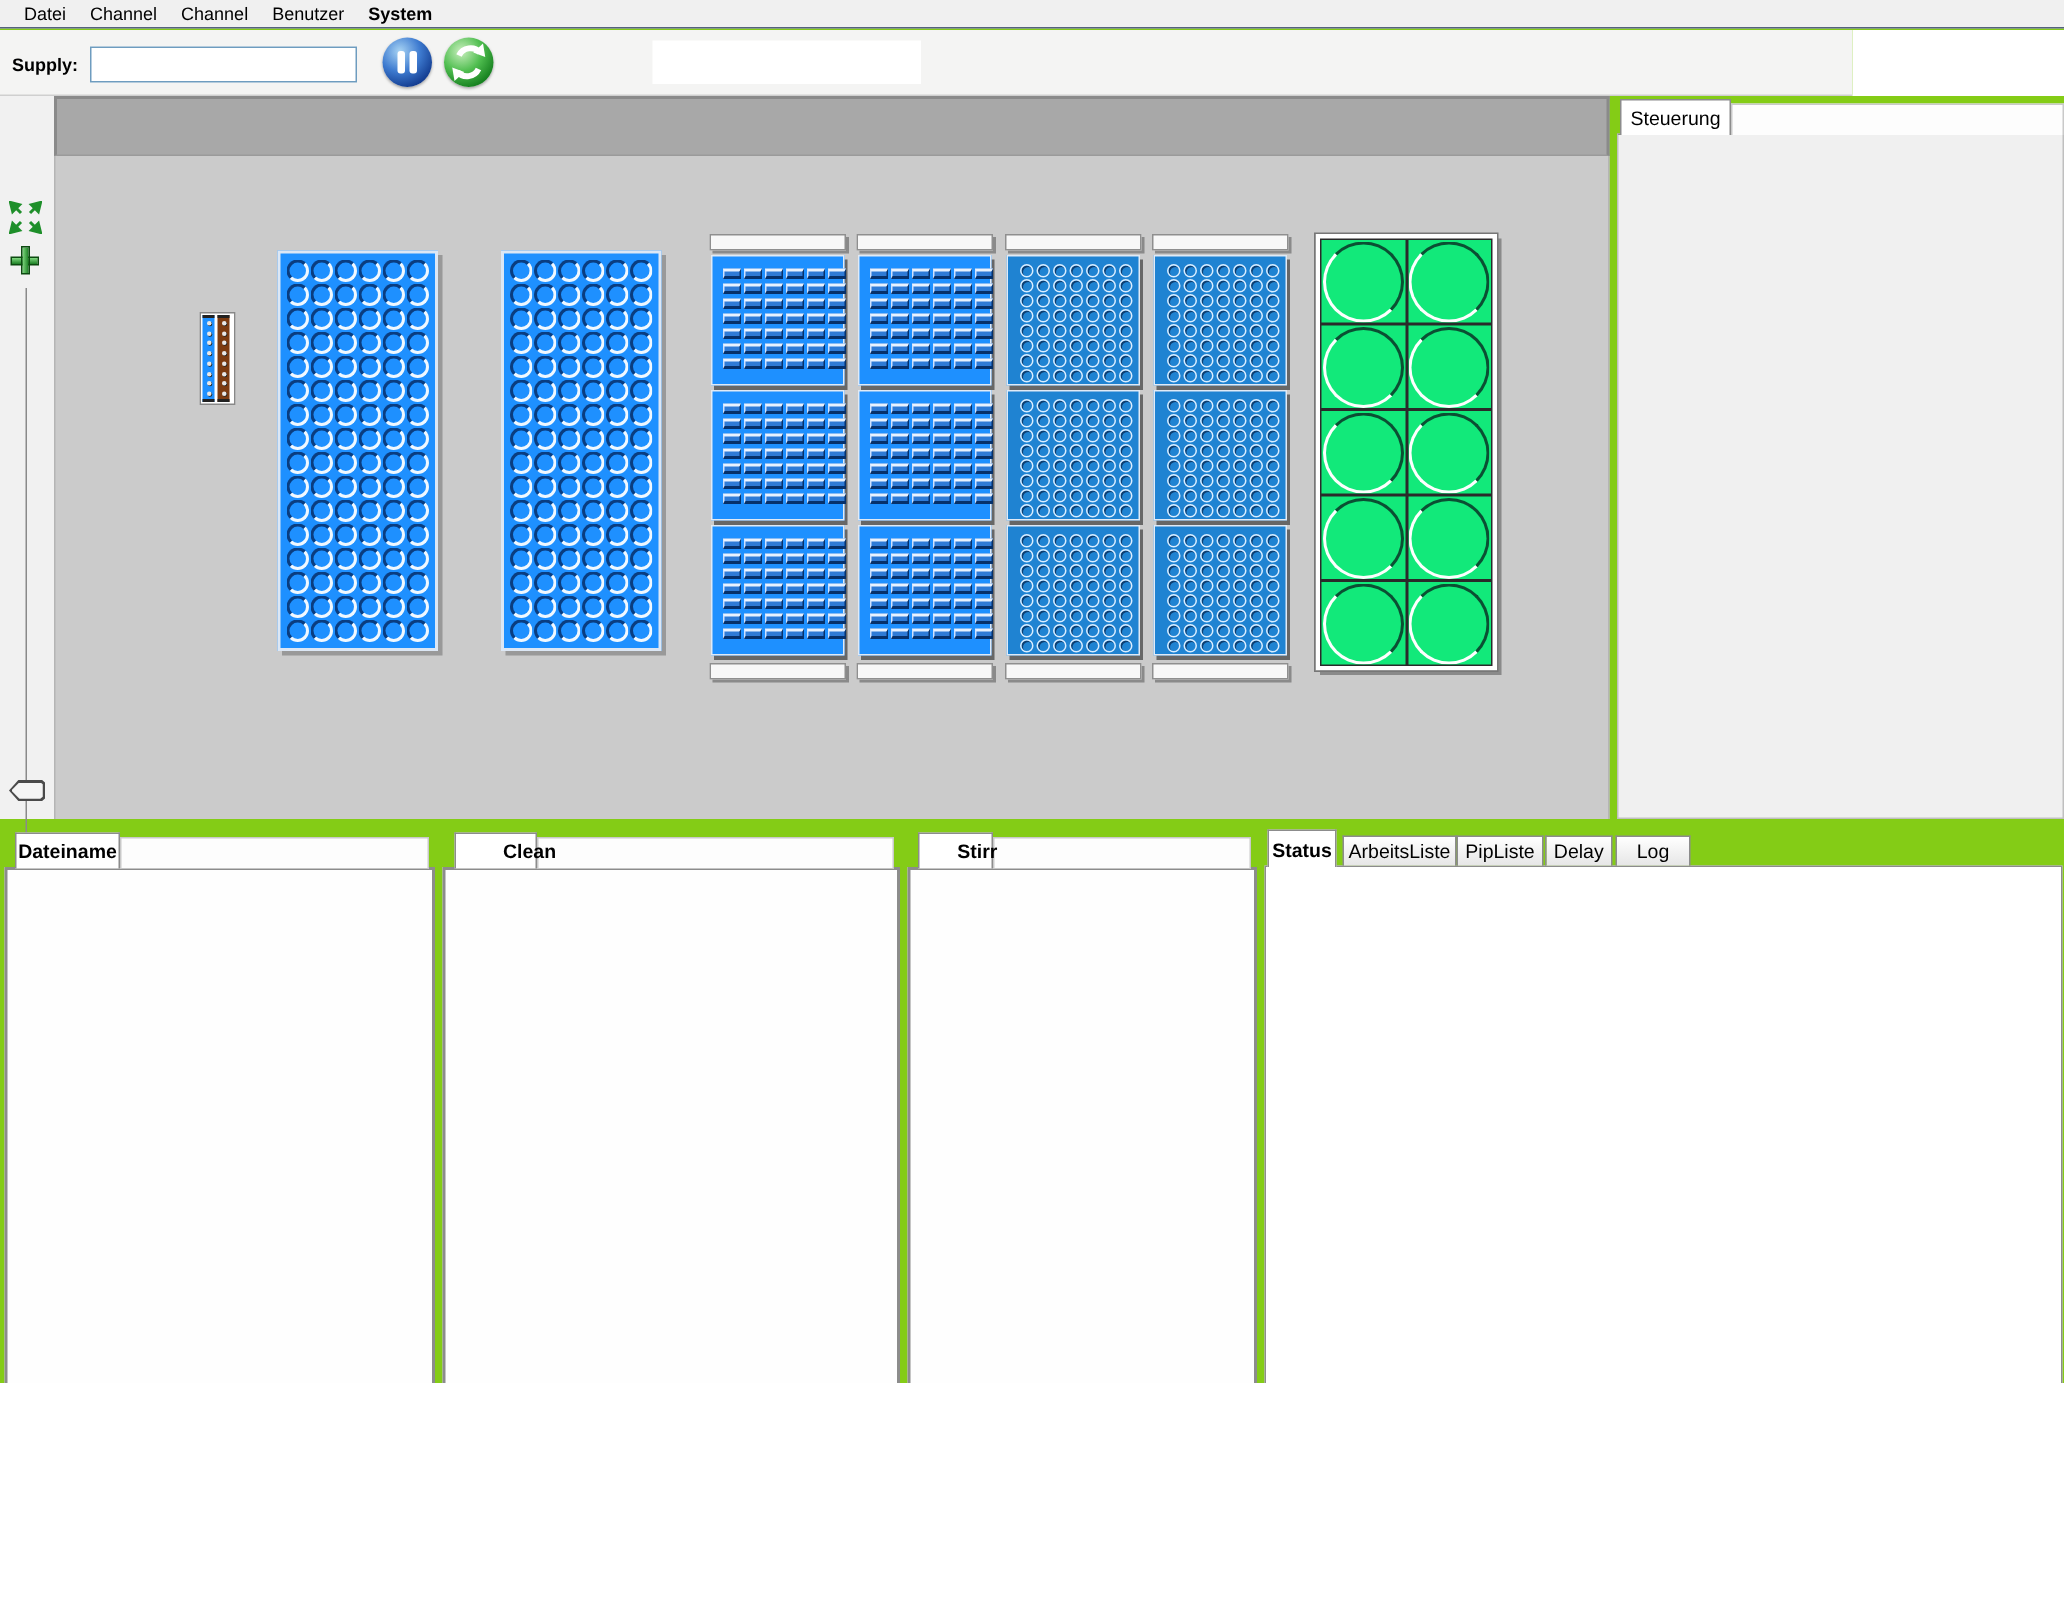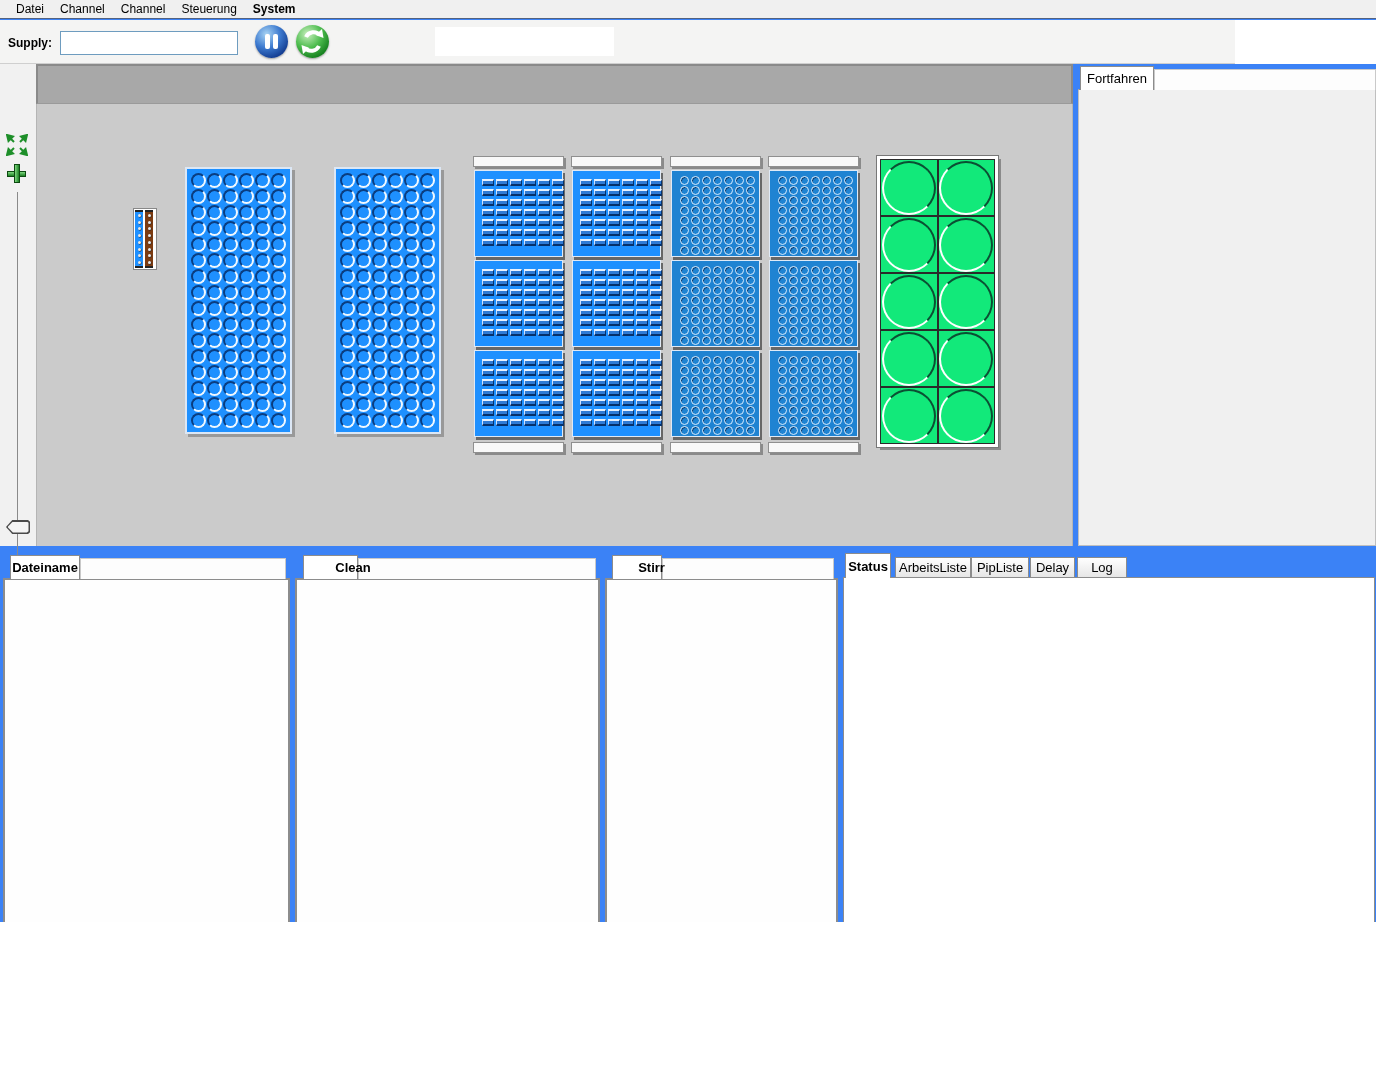--- a/index.html
+++ b/index.html
@@ -1,17 +1,17 @@
 <!DOCTYPE html>
 <html><head>
 <meta charset="utf-8">
 <style>
   html,body{margin:0;padding:0;background:#fff;}
   body{font-family:"Liberation Sans",sans-serif;}
-  #app{position:relative;width:1376px;height:922px;background:#3b82f6;overflow:hidden;}
+  #app{position:relative;width:1376px;height:922px;background:#84cc16;overflow:hidden;}
   .abs{position:absolute;box-sizing:border-box;}
 
   
   .menubar{left:0;top:0;width:1376px;height:19px;background:#F0F0F0;border-bottom:1px solid #54627E;
            display:flex;align-items:center;padding-left:8px;}
   .menu-item{font-size:12px;color:#000;padding:1px 8px 2px 8px;cursor:default;}
   .toolbar{left:0;top:20px;width:1235px;height:44px;background:#F4F4F3;border-bottom:1px solid #CFCFCF;}
   .toolbar-white{left:1235px;top:20px;width:141px;height:44px;background:#FFFFFF;}
   .method-label{left:8px;top:36px;font-size:12px;font-weight:bold;}
   .method-input{left:60px;top:31px;width:178px;height:24px;background:#fff;border:1px solid #6E9CBF;font-size:13px;padding:0 4px;}
@@ -85,21 +85,21 @@
 </style>
 </head>
 <body>
 
 <div id="app">
 
   <div class="abs menubar" id="menubar">
       <div class="menu-item">Datei</div>
       <div class="menu-item">Channel</div>
       <div class="menu-item">Channel</div>
-      <div class="menu-item">Steuerung</div>
+      <div class="menu-item">Benutzer</div>
       <div class="menu-item" style="font-weight: bold;">System</div>
     </div>
 
   <div class="abs toolbar"></div>
   <div class="abs toolbar-white"></div>
   <div class="abs method-label">Supply:</div>
   <input class="abs method-input" value="" style="">
   <div class="abs roundbtn icon-pause">
     <span class="pause-bar" style="left:10px;"></span>
     <span class="pause-bar" style="left:18px;"></span>
@@ -134,21 +134,21 @@
     <div class="abs slider-track"></div>
     <div class="abs slider-thumb">
         <span class="slider-thumb-in"></span>
       </div>
     <div class="abs zoom-minus"></div>
   </div>
   <div class="abs deck-band"></div>
   <div class="abs deck-canvas" id="deck" style="position: absolute;"></div>
 
   <div class="abs tab" style="left:1080px;top:66px;width:74px;height:24px;font-weight:normal;">
-      <span>Fortfahren</span>
+      <span>Steuerung</span>
     </div>
   <div class="abs tabstrip" style="left:1154px;top:69px;width:222px;height:21px;"></div>
   <div class="abs panel" style="left:1078px;top:89px;width:298px;height:457px;background:#F0F0F0;border:1px solid #BFBFBF;border-top:1px solid #8C8C8C;"></div>
   <div class="abs steuerung-ind" id="exhaust-ind" style="left: 1087px; top: 108px; width: 169px; height: 91px; background: rgb(241, 12, 12);">
       <span>Exhaust Leakage</span>
     </div>
   <div class="abs steuerung-ind" id="waste-ind" style="left: 1087px; top: 210px; width: 169px; height: 52px; background: rgb(82, 236, 65);">
       <span>Waste</span>
     </div>
   <div class="abs steuerung-ind" id="door-ind" style="left: 1087px; top: 266px; width: 169px; height: 77px; background: rgb(82, 236, 65);">

